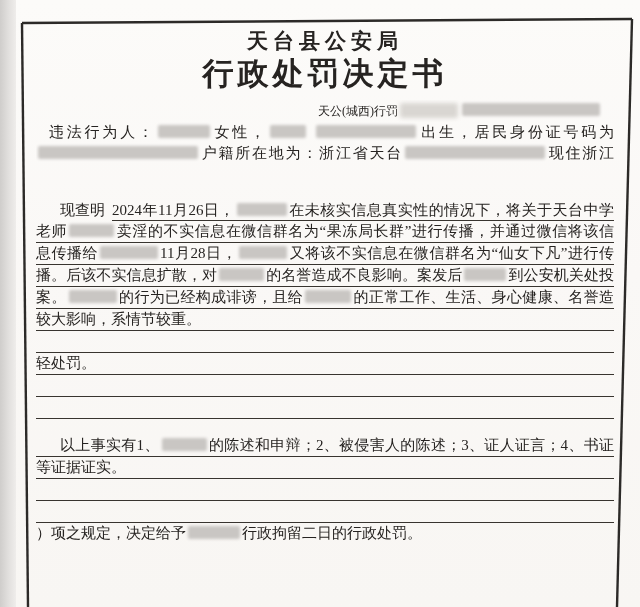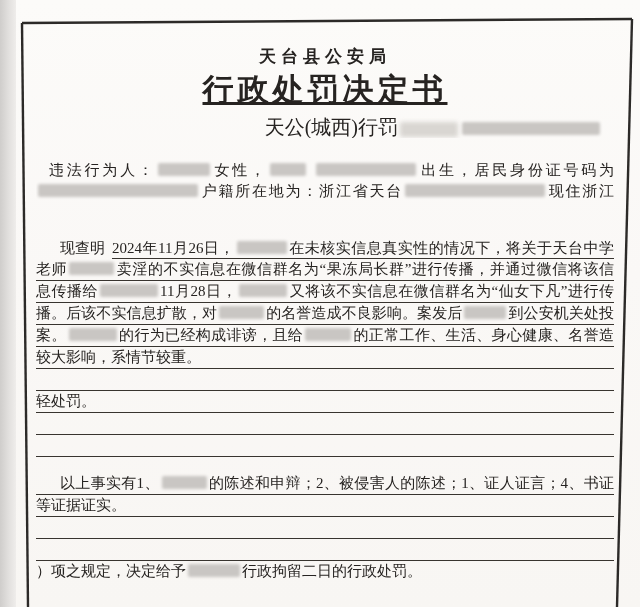--- a/index.html
+++ b/index.html
@@ -13,45 +13,45 @@
     position:absolute;left:0;top:0;width:16px;height:607px;
     background:linear-gradient(90deg,#cfcdcb 0%,#e2e0de 55%,#efedeb 100%);
   }
   .paper{
     position:absolute;left:16px;top:0;width:624px;height:607px;
     background:linear-gradient(180deg,#fcfbf9 0%,#faf8f6 45%,#f8f6f3 100%);
   }
   .frame{position:absolute;left:0;top:0;pointer-events:none;}
   .content{position:absolute;left:36px;top:24px;width:578px;}
   .agency{
-    text-align:center;font-size:17px;font-weight:bold;letter-spacing:5px;
-    margin-top:20px;line-height:26px;
+    text-align:center;font-size:21px;font-weight:bold;letter-spacing:5px;
+    margin-top:4px;line-height:26px;
   }
   .title{
     text-align:center;font-size:31px;font-weight:bold;letter-spacing:4px;
-    line-height:36px;margin-top:2px;text-decoration:underline;
+    line-height:36px;margin-top:2px;
   }
   .rows{font-size:15px;}
   .row{
     height:21px;line-height:21px;overflow:hidden;
     white-space:normal;
   }
   .row.ul{border-bottom:1.6px solid #38342f;}
   .row.just{text-align:justify;text-align-last:justify;}
   .row.indent{padding-left:24px;margin-top:16px;}
   .row.indent-sm{padding-left:13px;}
   .row.split{display:flex;border-bottom:none;}
   .row.split .lbl{white-space:nowrap;padding-right:7px;}
   .row.split .rest{flex:1;border-bottom:1.6px solid #38342f;}
   .row.split .rest.just{text-align:justify;text-align-last:justify;}
   .row.docno{
-    text-align:right;padding-right:12px;font-size:20px;height:22px;
+    text-align:right;padding-right:12px;font-size:12px;height:22px;
     line-height:22px;margin-top:8px;border:none;
   }
-  .party-rows{margin-top:22px;}
+  .party-rows{}
   .body-rows{margin-top:36px;}
   .redact{
     display:inline-block;height:13px;background:#c9c6c3;border-radius:2px;
     filter:blur(1.5px);vertical-align:-1px;margin:0 2px;
   }
   .redact.faint{background:#d9d6d2;filter:blur(2.2px);height:15px;vertical-align:-3px;}
 </style>
 </head>
 <body>
 
@@ -81,19 +81,19 @@
       </div>
       <div class="row ul just"><span>老师</span><span class="redact" style="width: 45px;"></span><span>卖淫的不实信息在微信群名为“果冻局长群”进行传播，并通过微信将该信</span></div>
       <div class="row ul just"><span>息传播给</span><span class="redact" style="width: 58px;"></span><span>11月28日，</span><span class="redact" style="width: 48px;"></span><span>又将该不实信息在微信群名为“仙女下凡”进行传</span></div>
       <div class="row ul just"><span>播。后该不实信息扩散，对</span><span class="redact" style="width: 45px;"></span><span>的名誉造成不良影响。案发后</span><span class="redact" style="width: 42px;"></span><span>到公安机关处投</span></div>
       <div class="row ul just"><span>案。</span><span class="redact" style="width: 48px;"></span><span>的行为已经构成诽谤，且给</span><span class="redact" style="width: 46px;"></span><span>的正常工作、生活、身心健康、名誉造成</span></div>
       <div class="row ul"><span>较大影响，系情节较重。</span></div>
       <div class="row ul"></div>
       <div class="row ul"><span>轻处罚。</span></div>
       <div class="row ul"></div>
       <div class="row ul"></div>
-      <div class="row ul just indent"><span>以上事实有1、</span><span class="redact" style="width: 45px;"></span><span>的陈述和申辩；2、被侵害人的陈述；1、证人证言；4、书证</span></div>
+      <div class="row ul just indent"><span>以上事实有1、</span><span class="redact" style="width: 45px;"></span><span>的陈述和申辩；2、被侵害人的陈述；3、证人证言；4、书证</span></div>
       <div class="row ul"><span>等证据证实。</span></div>
       <div class="row ul"></div>
       <div class="row ul"></div>
       <div class="row"><span>）项之规定，决定给予</span><span class="redact" style="width: 52px;"></span><span>行政拘留二日的行政处罚。</span></div>
     </div>
 </div>
 
 </body></html>

